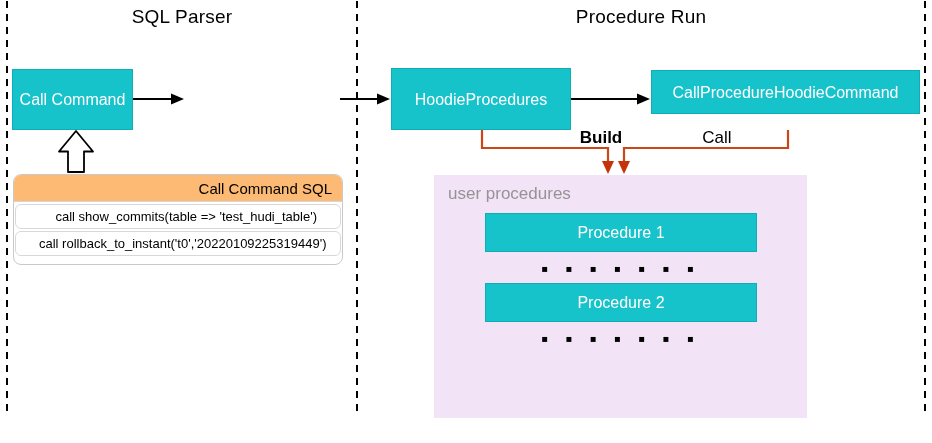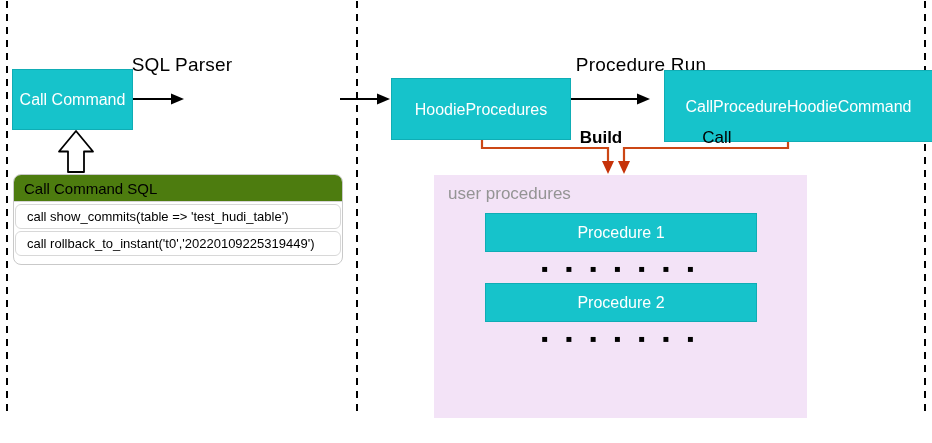--- a/index.html
+++ b/index.html
@@ -3,43 +3,43 @@
 <meta charset="utf-8">
 <style>
   html,body{margin:0;padding:0;background:#ffffff;}
   #canvas{
     position:relative;width:932px;height:443px;background:#ffffff;
     font-family:"Liberation Sans",sans-serif;overflow:hidden;
   }
   svg.overlay{position:absolute;left:0;top:0;width:932px;height:443px;pointer-events:none;}
   .section-title{
     position:absolute;top:6px;text-align:center;font-size:19px;color:#000;
-    letter-spacing:.2px;font-weight:500;margin-top:48px;
+    letter-spacing:.2px;font-weight:500;
   }
   .node{
     position:absolute;background:#16C3CB;border:1px solid #0fadb5;
     color:#ffffff;display:flex;align-items:center;justify-content:center;
     text-align:center;font-size:16px;line-height:21px;box-sizing:border-box;
   }
   .edge-label{
     position:absolute;font-size:17px;color:#000;text-align:center;width:80px;
   }
   
   .sql-panel{
     position:absolute;left:13px;top:174px;width:330px;height:91px;box-sizing:border-box;
     background:#ffffff;border:1px solid #c9c9c9;border-radius:8px;overflow:hidden;
   }
   .sql-header{
-    background:#4d7c0f;border-bottom:1px solid #d5d5d5;
-    font-size:15px;color:#000;padding:5px 10px 4px 10px;
+    background:#fdba74;border-bottom:1px solid #d5d5d5;
+    font-size:15px;color:#000;padding:5px 10px 4px 10px;text-align:right;
   }
   .sql-row{
     background:#ffffff;border:1px solid #d8d8d8;border-radius:6px;
-    font-size:13px;color:#000;padding:4px 11px;margin:2px 1px 0 1px;
-    white-space:nowrap;overflow:hidden;
+    font-size:13px;color:#000;padding:4px 23px;margin:2px 1px 0 1px;
+    white-space:nowrap;overflow:hidden;text-align:right;
   }
   
   .proc-panel{
     position:absolute;left:434px;top:175px;width:373px;height:243px;
     background:#F3E3F7;box-sizing:border-box;
   }
   .proc-panel-label{
     position:absolute;left:14px;top:9px;font-size:17px;color:#949494;
   }
   .proc-box{
@@ -89,24 +89,24 @@
       <polygon points="624,174 618,161 630,161" fill="#C63209"></polygon>
     </g>
   </svg>
 
   <div class="section-title" style="left:7px;width:350px;">SQL Parser</div>
   <div class="section-title" style="left:357px;width:568px;">Procedure Run</div>
 
   <div class="node" style="left:12px;top:69px;width:121px;height:61px;padding:0 0;">
     <span>Call Command</span>
   </div>
-  <div class="node" style="left:391px;top:68px;width:180px;height:62px;margin-top:10px;">
+  <div class="node" style="left:391px;top:68px;width:180px;height:62px;">
     <span>HoodieProcedures</span>
   </div>
-  <div class="node" style="left:651px;top:70px;width:269px;height:72px;margin-left:13px;">
+  <div class="node" style="left:651px;top:70px;width:269px;height:44px;">
     <span>CallProcedureHoodieCommand</span>
   </div>
 
   <div class="edge-label" style="left:561px;top:128px;font-weight:bold;">Build</div>
   <div class="edge-label" style="left:677px;top:128px;">Call</div>
 
   <div class="sql-panel">
     <div class="sql-header">Call Command SQL</div>
     <div class="sql-row">call show_commits(table =&gt; 'test_hudi_table')</div>
     <div class="sql-row">call rollback_to_instant('t0','20220109225319449')</div>

